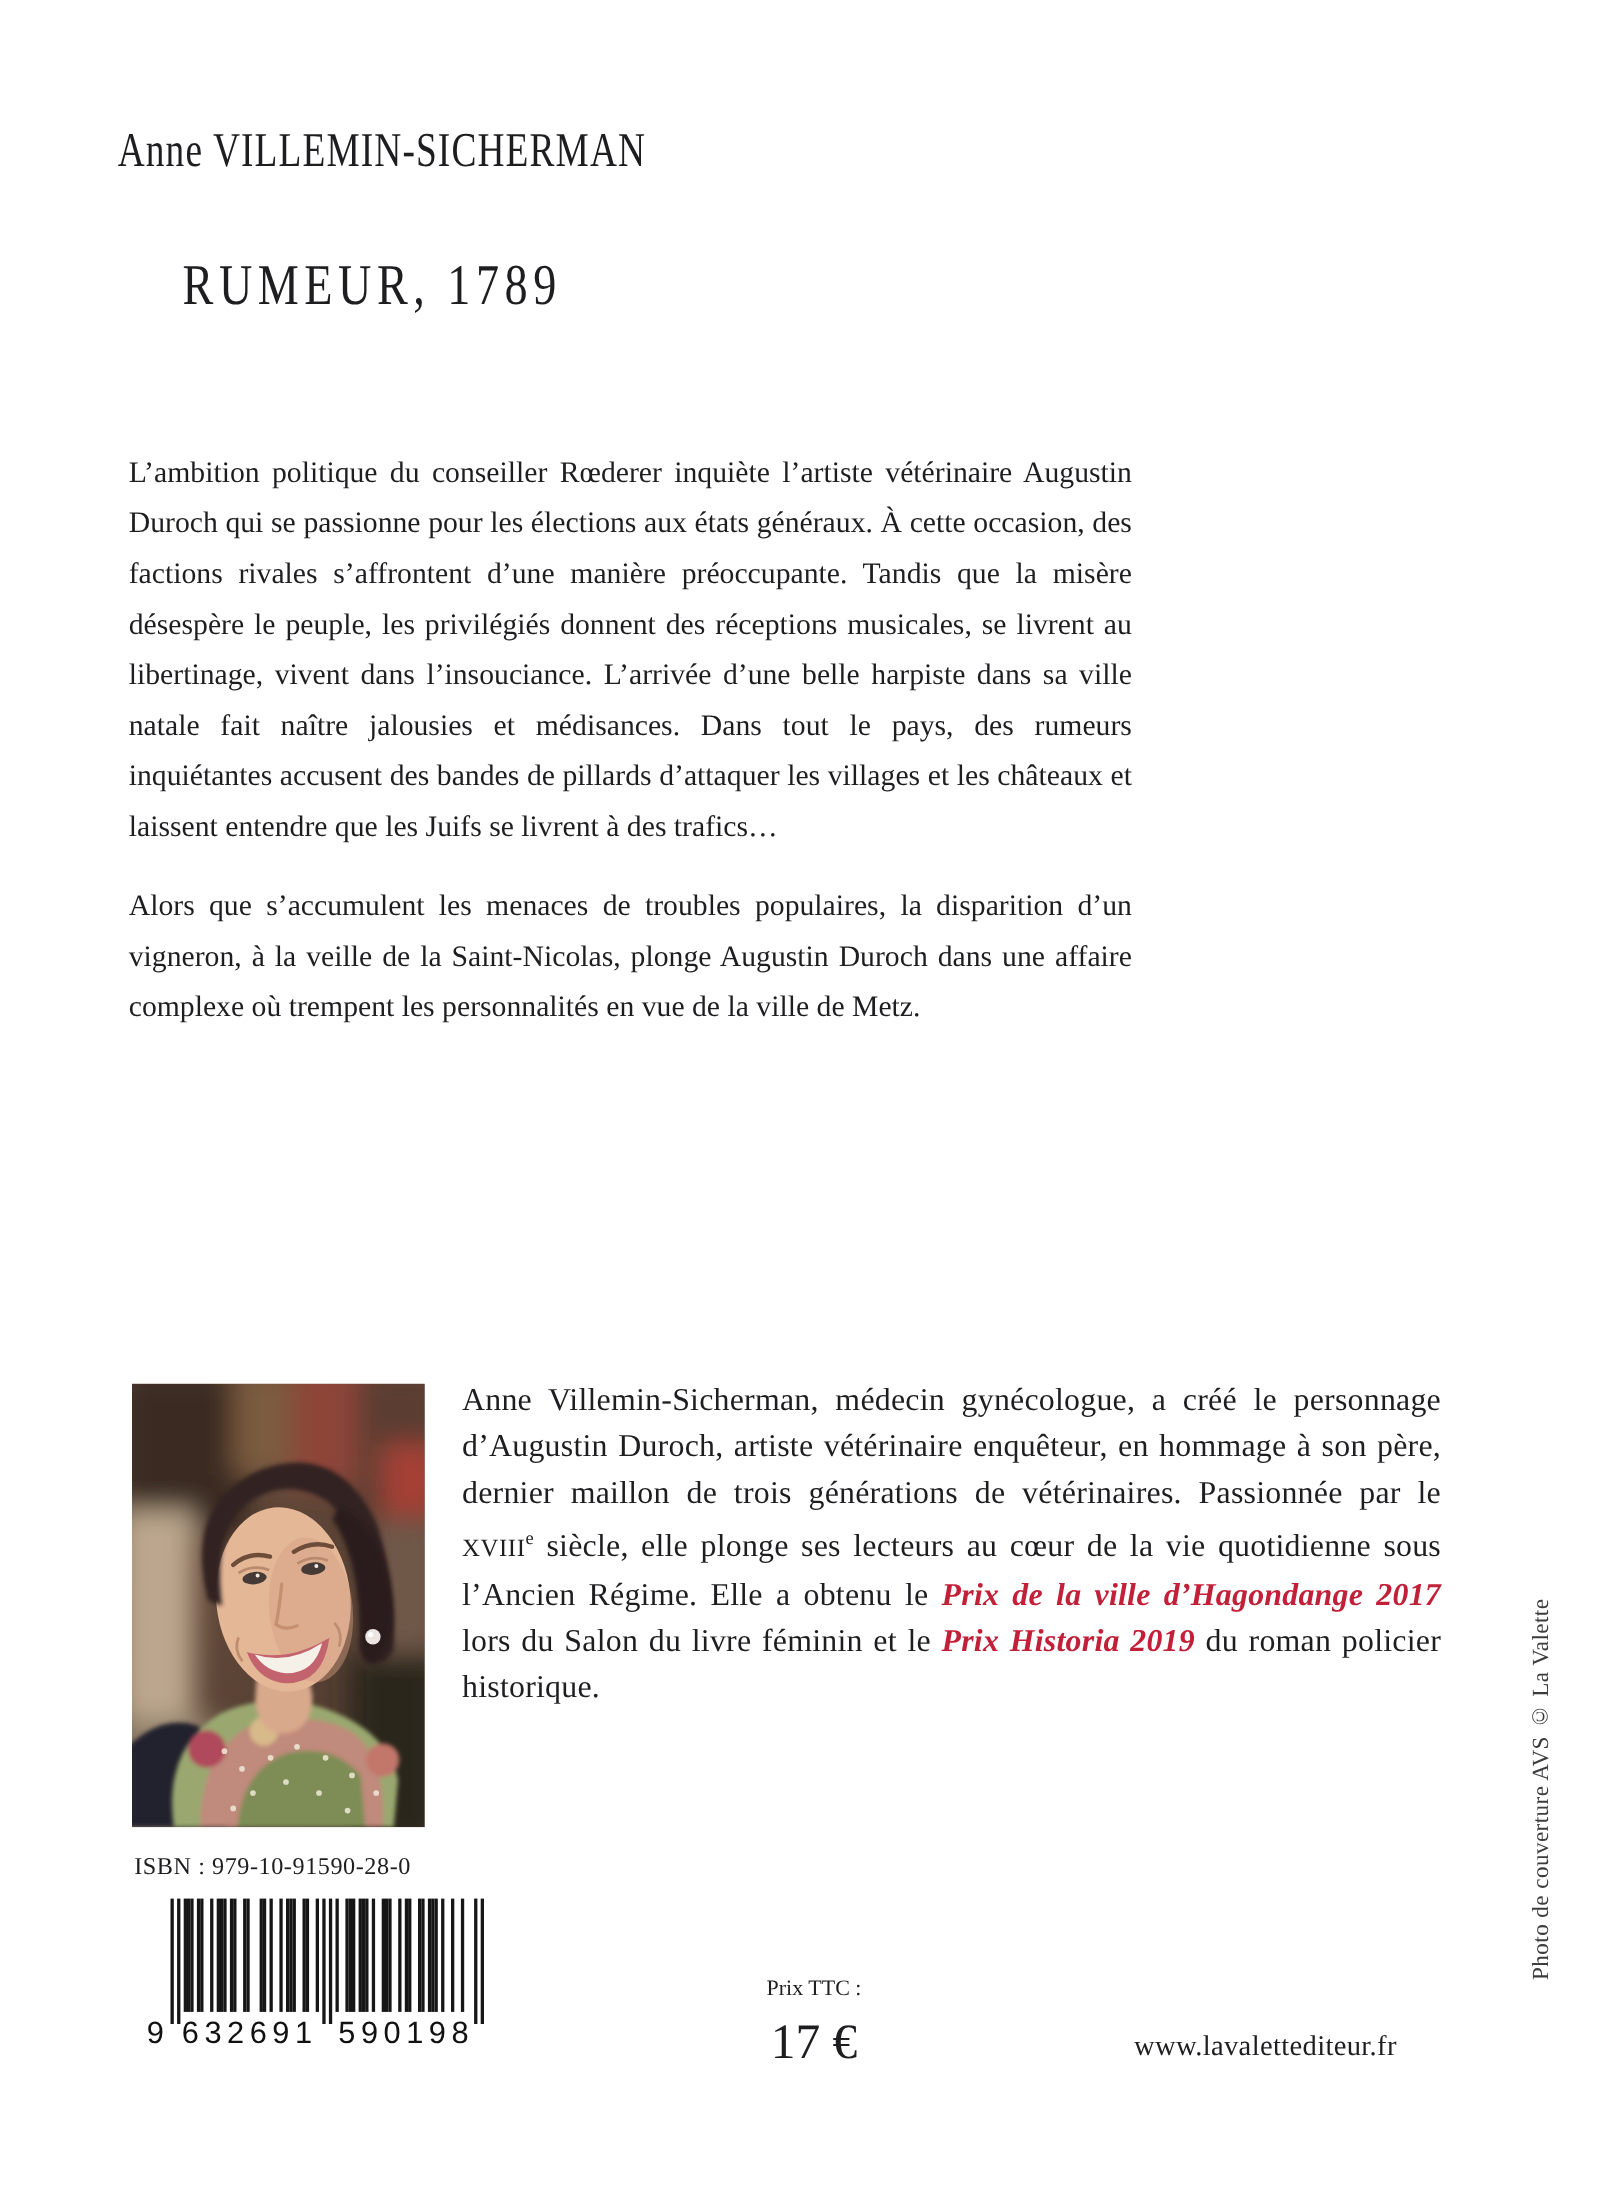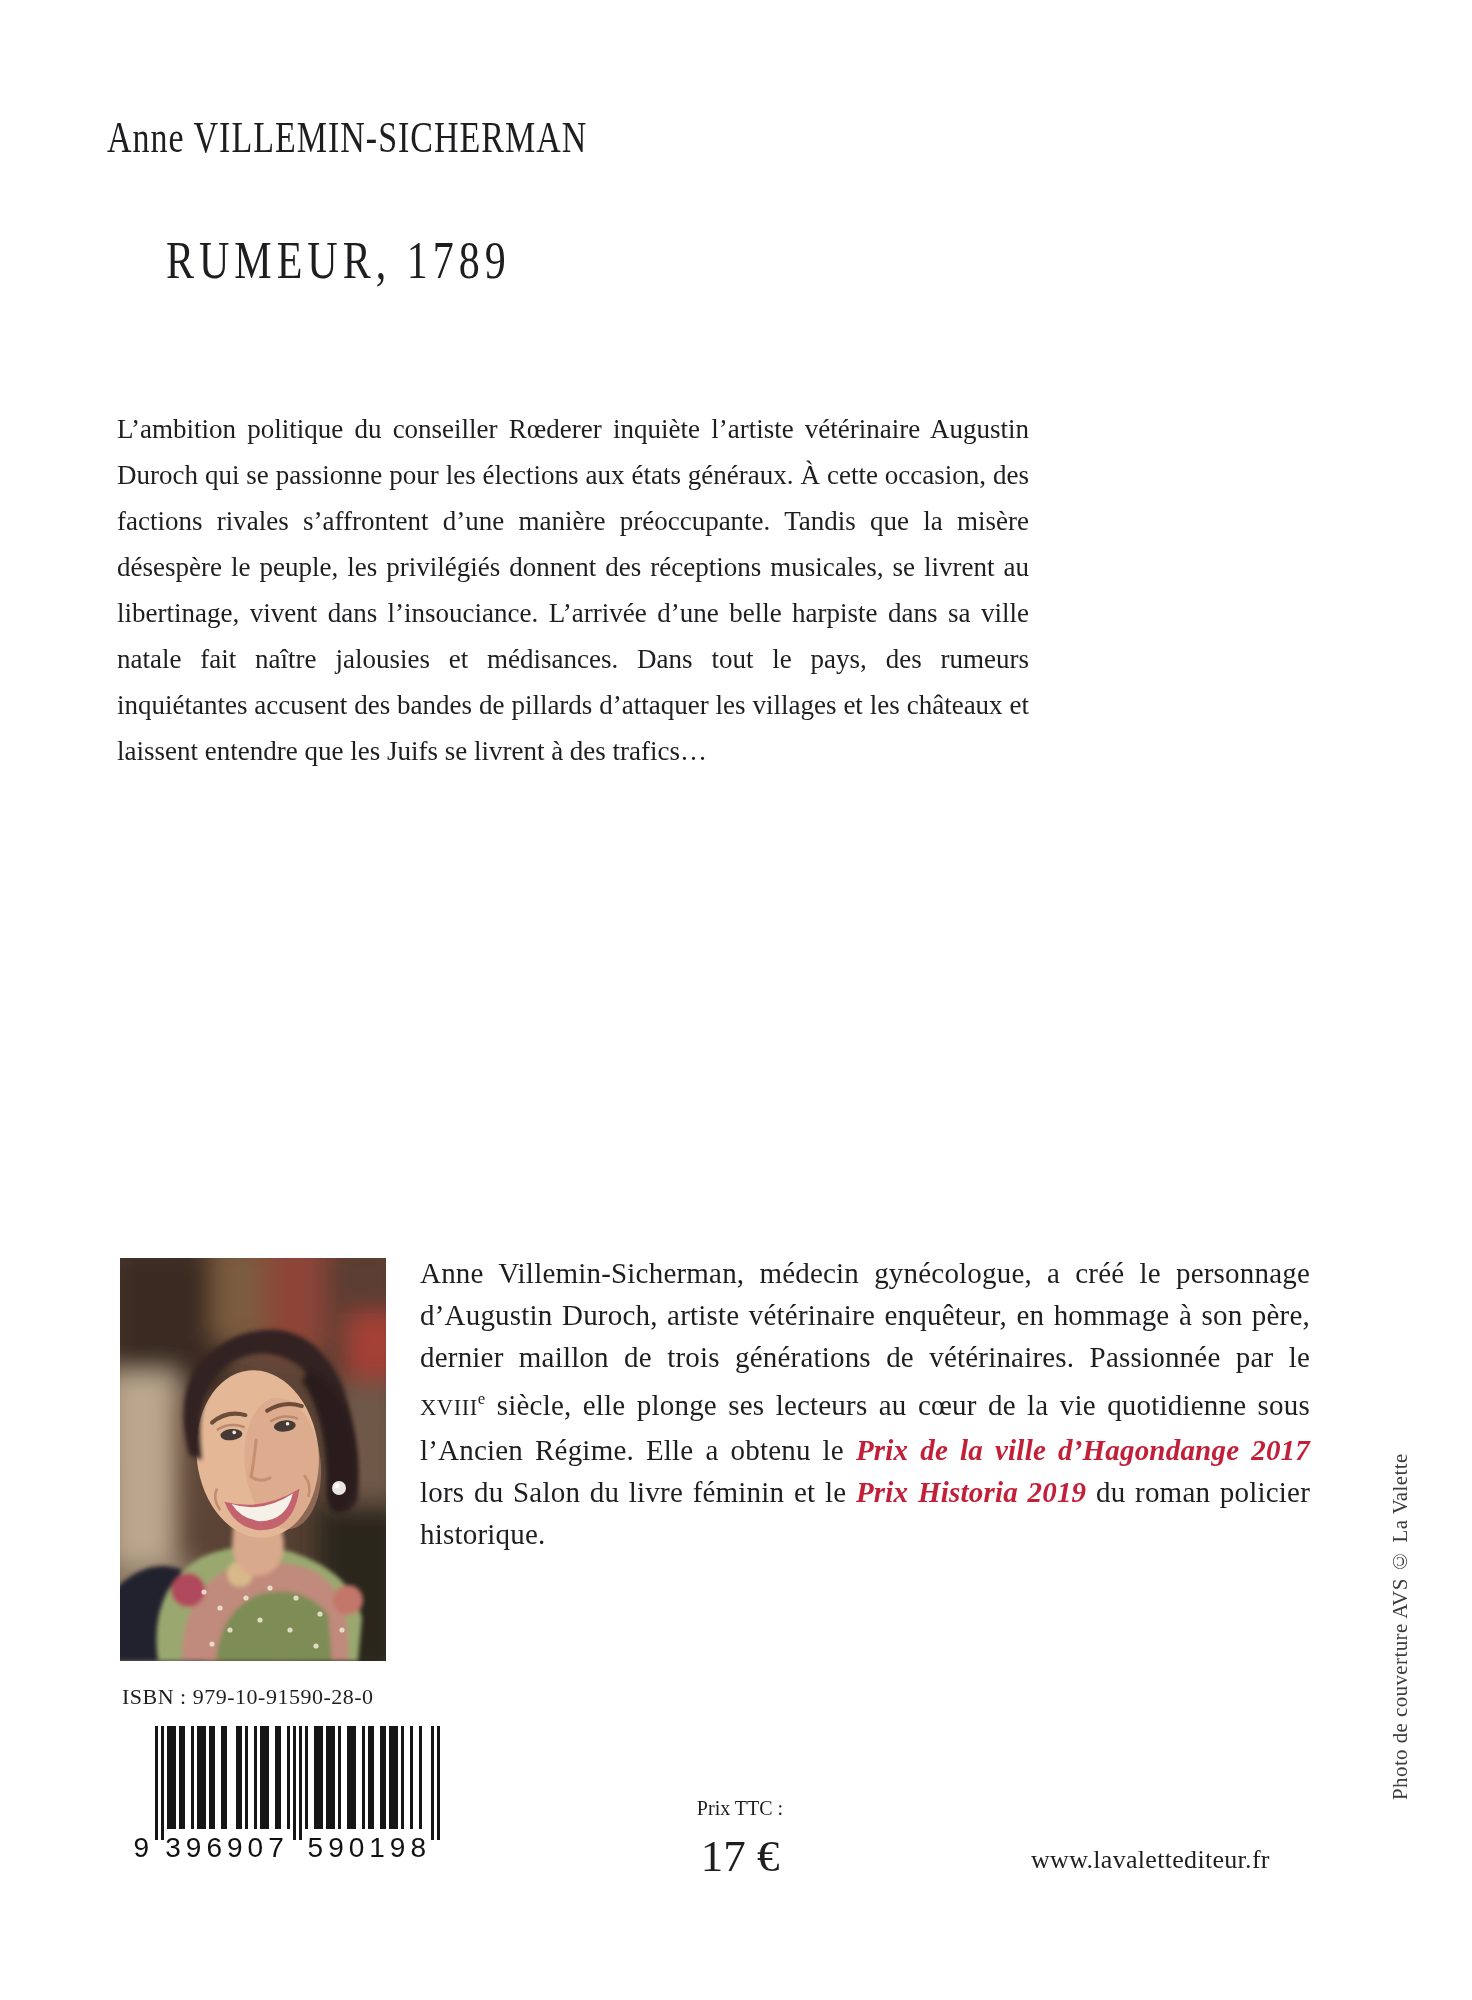--- a/index.html
+++ b/index.html
@@ -81,20 +81,21 @@
 <body>
 
 <div class="cover">
 
   <div class="author">Anne VILLEMIN-SICHERMAN</div>
 
   <div class="title">RUMEUR, 1789</div>
 
   <p class="syn p1">L’ambition politique du conseiller Rœderer inquiète l’artiste vétérinaire Augustin Duroch qui se passionne pour les élections aux états généraux. À cette occasion, des factions rivales s’affrontent d’une manière préoccupante. Tandis que la misère désespère le peuple, les privilégiés donnent des réceptions musicales, se livrent au libertinage, vivent dans l’insouciance. L’arrivée d’une belle harpiste dans sa ville natale fait naître jalousies et médisances. Dans tout le pays, des rumeurs inquiétantes accusent des bandes de pillards d’attaquer les villages et les châteaux et laissent entendre que les Juifs se livrent à des trafics…</p>
 
+  <p class="syn p2">Alors que s’accumulent les menaces de troubles populaires, la disparition d’un vigneron, à la veille de la Saint-Nicolas, plonge Augustin Duroch dans une affaire complexe où trempent les personnalités en vue de la ville de Metz.</p>
 
   <div class="photo">
     <svg width="266" height="403" viewBox="0 0 266 403" xmlns="http://www.w3.org/2000/svg">
       <defs>
         <filter id="b12" x="-40%" y="-40%" width="180%" height="180%">
             <feGaussianBlur stdDeviation="12"></feGaussianBlur>
           </filter>
         <filter id="b6" x="-40%" y="-40%" width="180%" height="180%">
             <feGaussianBlur stdDeviation="6"></feGaussianBlur>
           </filter>
@@ -221,21 +222,21 @@
         <div class="bar" style="left: 237px; width: 3px;"></div>
         <div class="bar" style="left: 240px; width: 3px;"></div>
         <div class="bar" style="left: 246px; width: 3px;"></div>
         <div class="bar" style="left: 255px; width: 3px;"></div>
         <div class="bar" style="left: 264px; width: 3px;"></div>
         <div class="bar guard" style="left: 276px; width: 3px;"></div>
         <div class="bar guard" style="left: 282px; width: 3px;"></div>
       </div>
     <div class="bcdigits">
       <span class="d-left">9</span>
-      <span class="d-g1">396907</span>
+      <span class="d-g1">632691</span>
       <span class="d-g2">590198</span>
     </div>
   </div>
 
   <div class="price-label">Prix TTC :</div>
   <div class="price-value">17 €</div>
 
   <div class="website">www.lavalettediteur.fr</div>
 
 </div>

